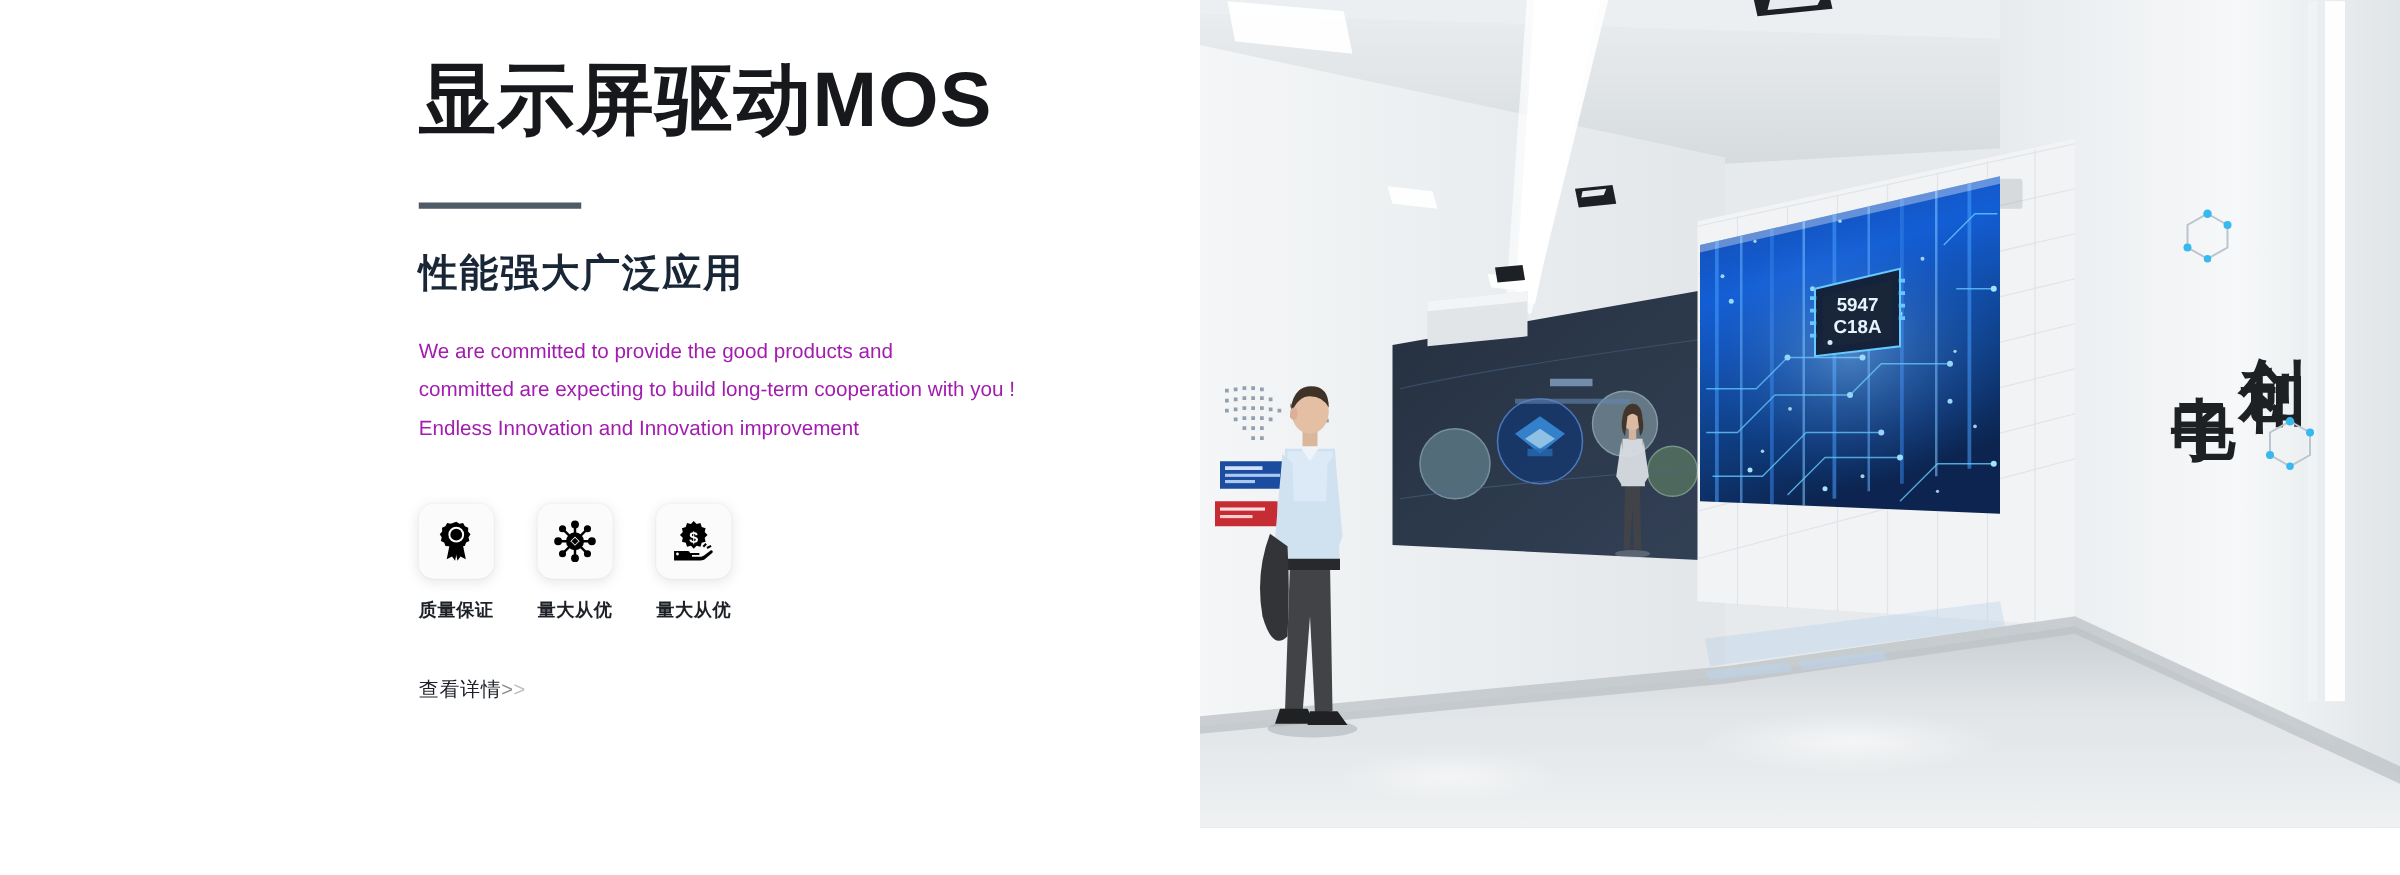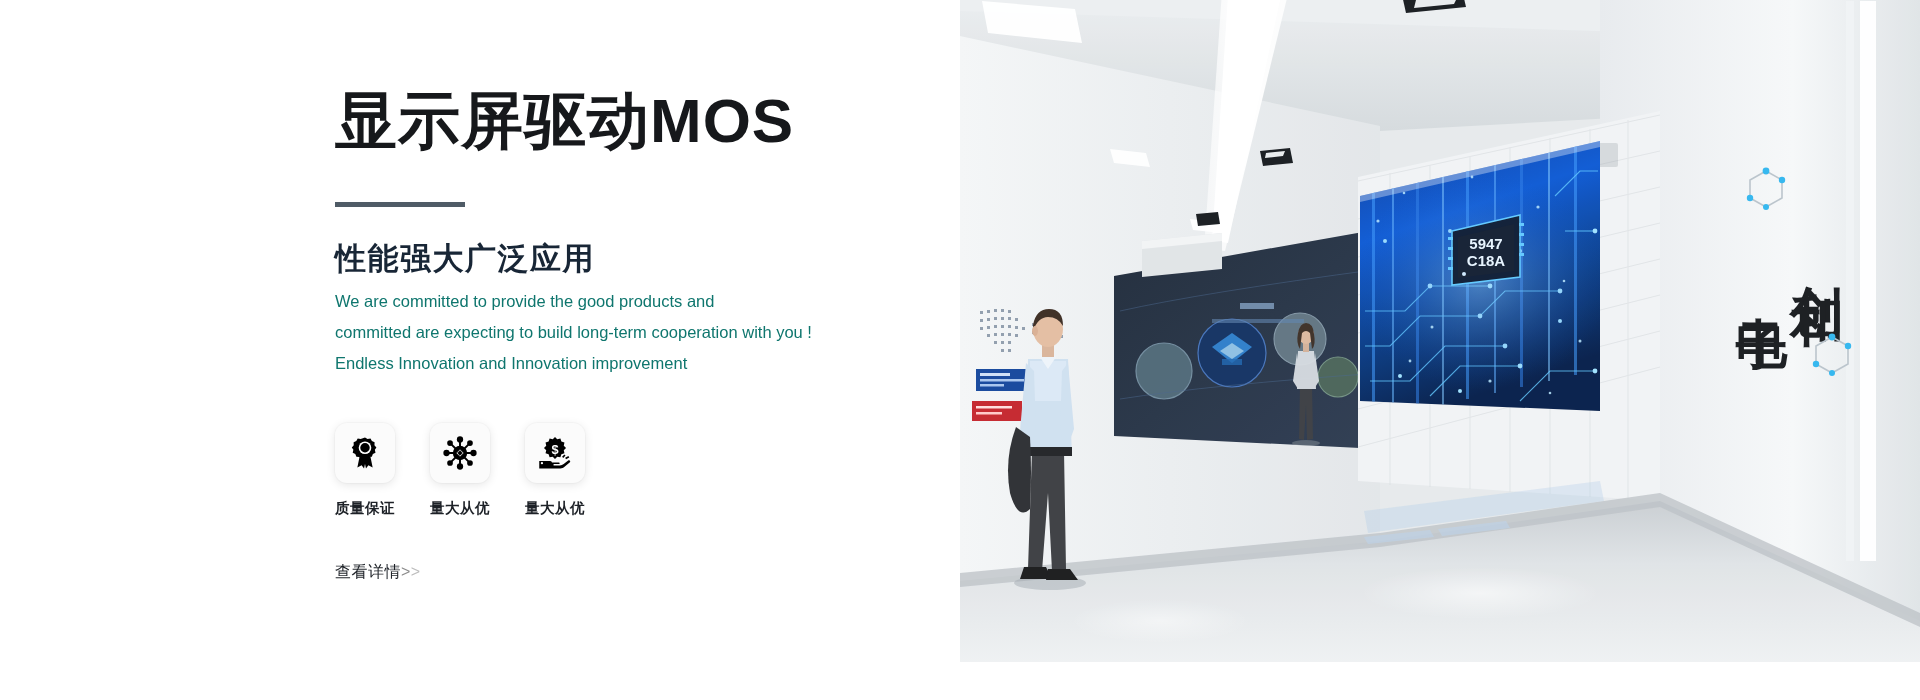--- a/index.html
+++ b/index.html
@@ -10,21 +10,21 @@
     font-family:"Liberation Sans","DejaVu Sans",sans-serif;
   }
   .banner { position:relative; width:1920px; height:700px; background:#fff; display:flex; }
 
   
   .left-panel {
     position:relative;
     width:960px; height:700px;
     background:#ffffff;
     padding-left:335px;
-    padding-top:84px;
+    padding-top:44px;
     flex:0 0 960px;
   }
   .main-title {
     font-size:62px;
     font-weight:700;
     color:#16181b;
     letter-spacing:1px;
     line-height:1.2;
     white-space:nowrap;
   }
@@ -34,24 +34,24 @@
     margin-top:44px;
   }
   .sub-title {
     margin-top:31px;
     font-size:31px;
     font-weight:700;
     color:#182636;
     letter-spacing:1.5px;
   }
   .desc {
-    margin-top:6px;
+    margin-top:26px;
     font-size:16.5px;
     line-height:31px;
-    color:#0f766e;
+    color:#a21caf;
     font-weight:400;
     max-width:540px;
   }
   .desc-line { display:block; white-space:nowrap; }
 
   
   .features { display:flex; margin-top:44px; }
   .feature { width:95px; margin-right:0; }
   .feature-tile {
     width:60px; height:60px;

